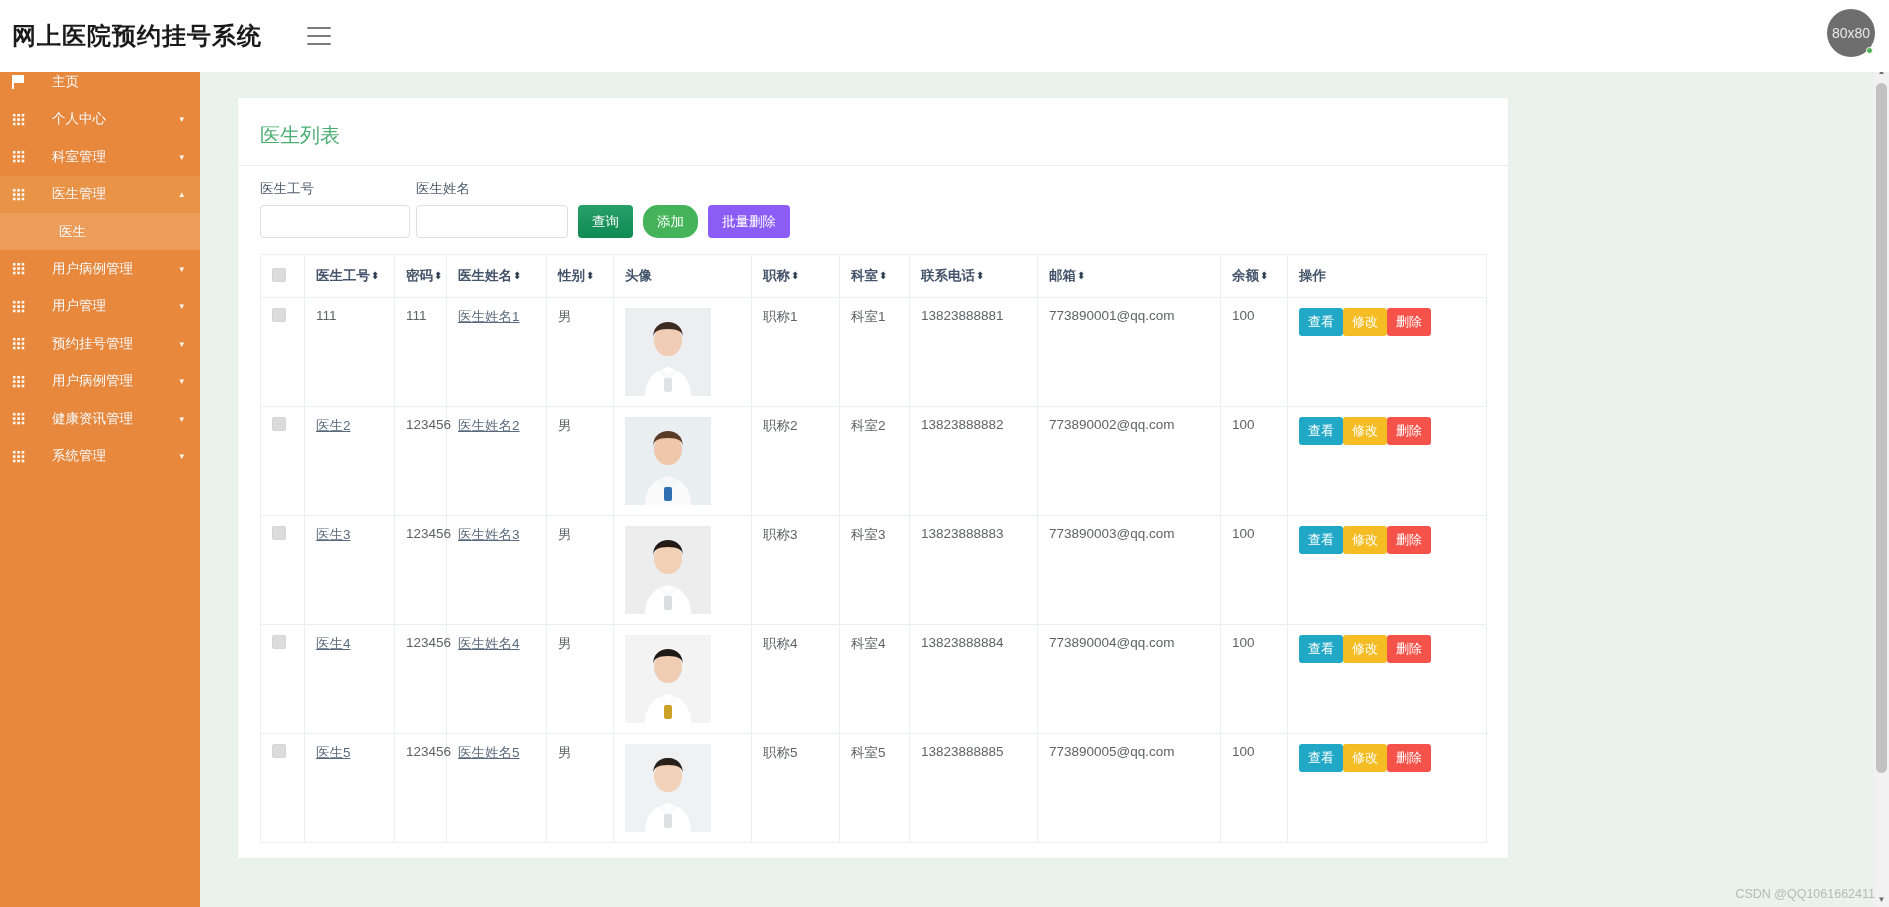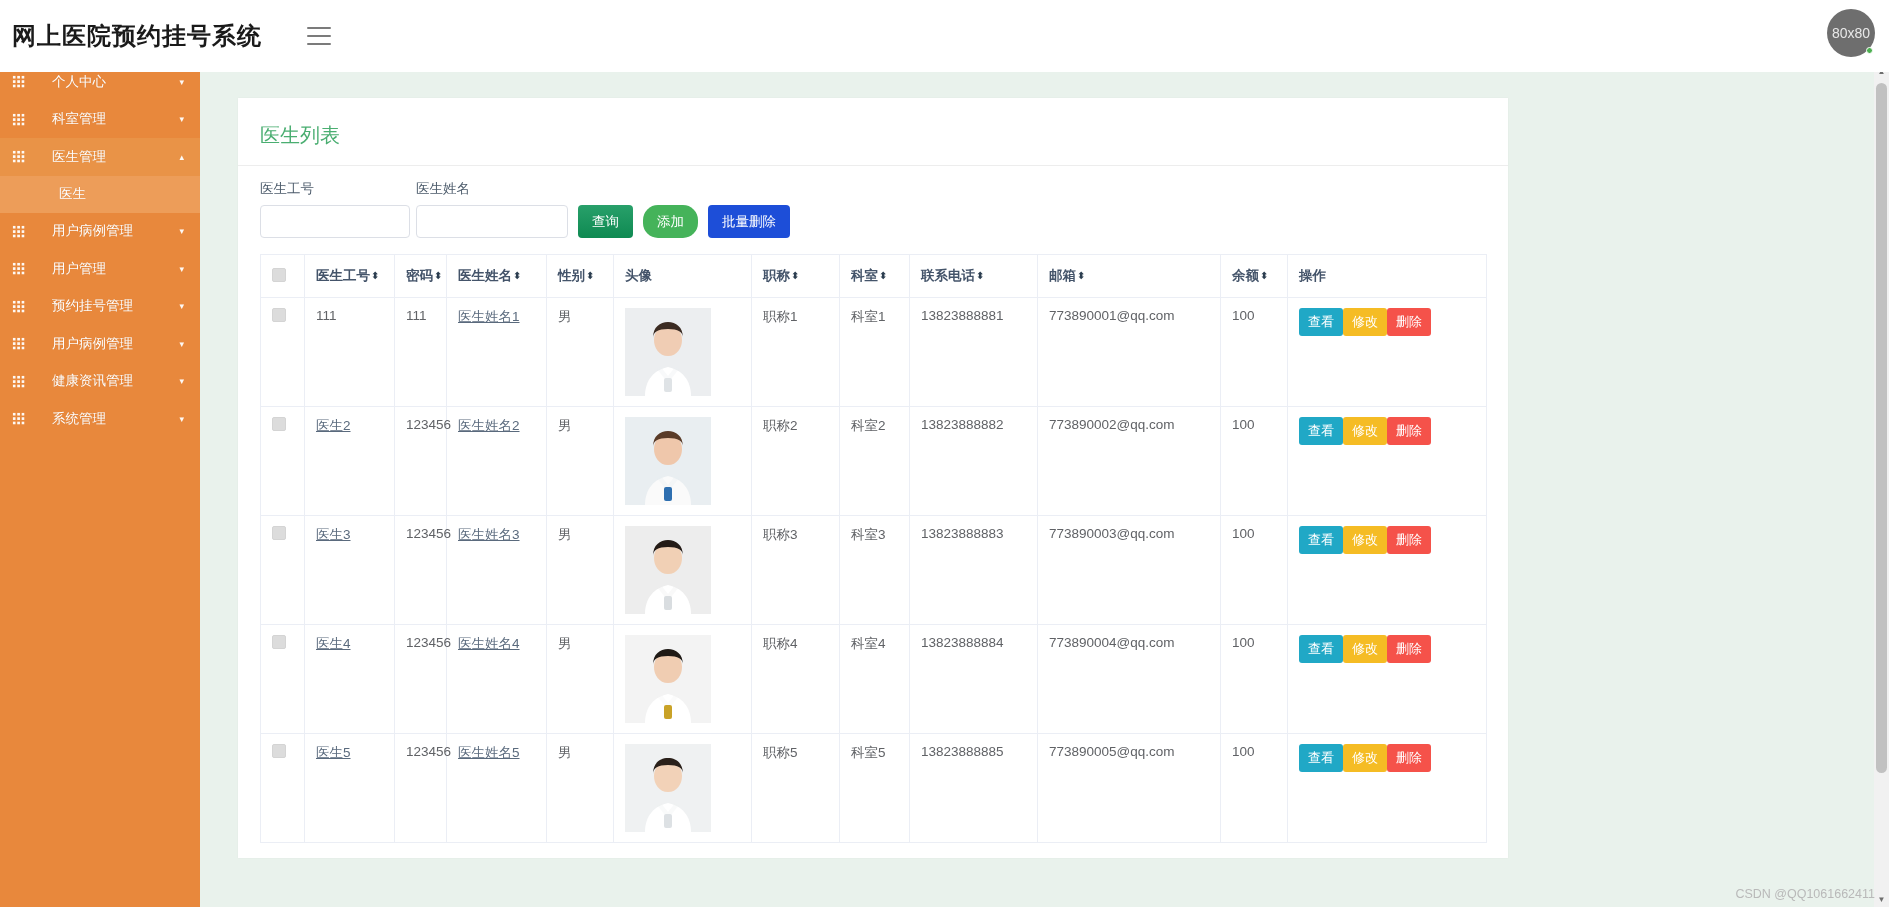--- a/index.html
+++ b/index.html
@@ -159,21 +159,21 @@
 
   .btn {
     height: 33px; border: none; border-radius: 4px;
     color: #fff; font-size: 13.5px; cursor: pointer;
     padding: 0 14px; margin-left: 10px;
     font-family: "Liberation Sans", sans-serif;
     white-space: nowrap;
   }
   .btn-query { background: linear-gradient(180deg,#28a06a,#0f8a52); }
   .btn-add { background: #45b35a; border-radius: 15px; }
-  .btn-batch-del { background: #1d4ed8; }
+  .btn-batch-del { background: #8b5cf6; }
 
   
   .table-wrap { padding: 0 22px 0 22px; }
   table { border-collapse: collapse; width: 1226px; table-layout: fixed; }
   th, td {
     border: 1px solid #ebeef5;
     font-size: 13.5px;
     color: #606266;
     text-align: left;
     padding: 10px 11px;
@@ -280,20 +280,26 @@
       <span></span>
   </div>
   <div class="avatar-wrap">
     <div class="avatar">80x80</div>
     <div class="avatar-dot"></div>
   </div>
 </div>
 
 <div class="sidebar">
 
+  <div class="menu-item">
+    <span class="mi-icon">
+        <i class="ic-flag"></i>
+      </span>
+    <span class="mi-label">主页</span>
+  </div>
 
   <div class="menu-item">
     <span class="mi-icon">
         <i class="ic-grid"></i>
       </span>
     <span class="mi-label">个人中心</span>
     <span class="mi-caret">▾</span>
   </div>
 
   <div class="menu-item">

